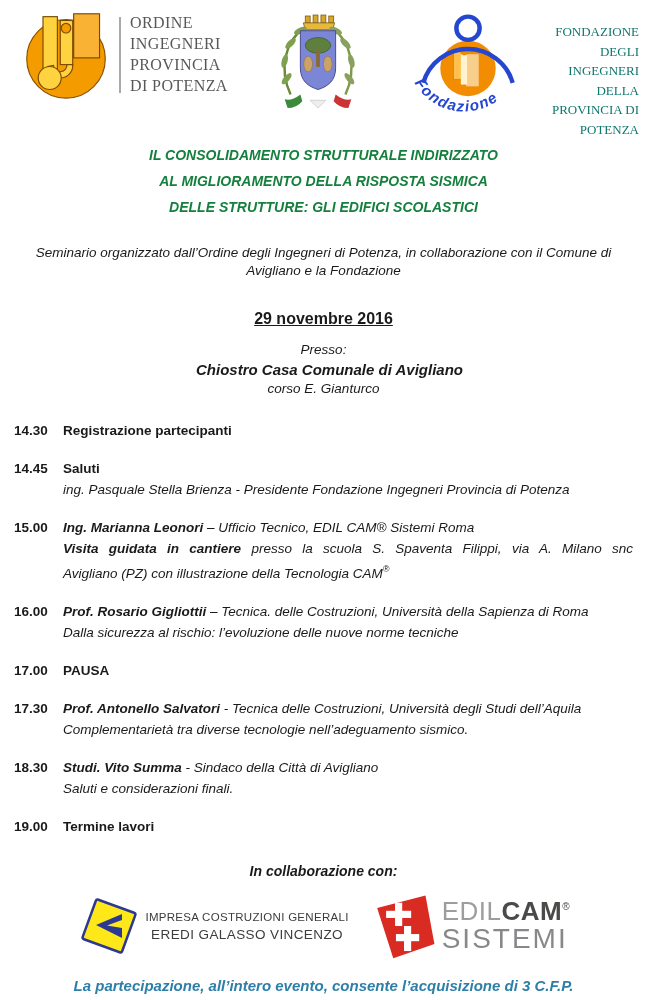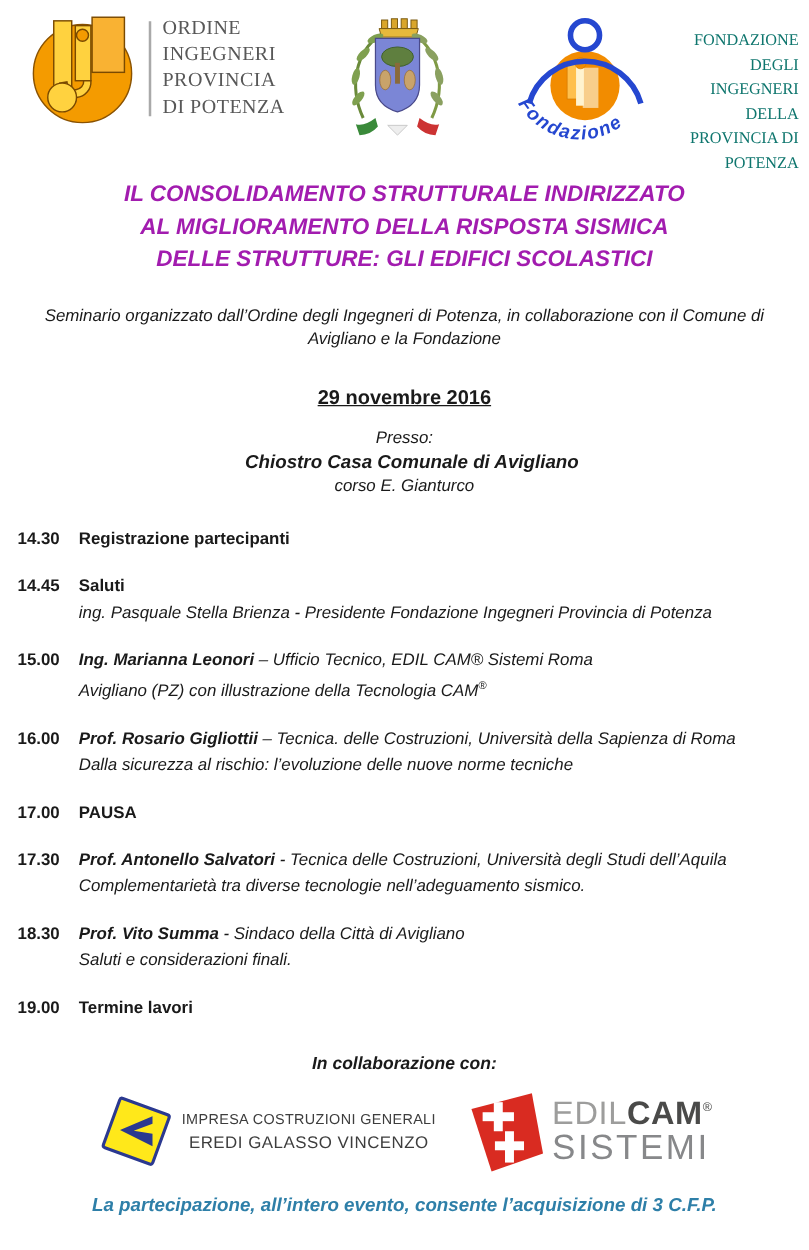--- a/index.html
+++ b/index.html
@@ -11,21 +11,21 @@
   .logos{display:flex;justify-content:space-between;align-items:flex-start;padding:8px 8px 0 20px;height:118px;box-sizing:border-box;}
   .logo-block{display:flex;align-items:center;}
   .ordine-mark{width:92px;height:94px;}
   .vdiv{width:2px;height:76px;background:#a9a9a9;margin:0 9px 0 7px;}
   .ordine-text{font-family:"Liberation Serif", serif;font-size:16px;color:#585858;line-height:1.3;letter-spacing:.4px;}
   .stemma{width:98px;height:110px;margin-top:2px;}
   .fond-block{display:flex;align-items:flex-start;}
   .fond-mark{width:118px;height:112px;}
   .fond-text{font-family:"Liberation Serif", serif;font-size:13px;color:#0f766e;line-height:1.5;text-align:right;margin-top:14px;width:112px;}
   
-  .title{margin-top:24px;text-align:center;font-weight:bold;font-style:italic;font-size:18px;line-height:26px;color:#a21caf;}
+  .title{margin-top:24px;text-align:center;font-weight:bold;font-style:italic;font-size:14px;line-height:26px;color:#15803d;}
   .subtitle{margin-top:24px;text-align:center;font-style:italic;font-size:13.5px;line-height:18px;padding:0 18px;}
   
   .event{text-align:center;margin-top:30px;}
   .date{font-size:16px;font-weight:bold;text-decoration:underline;}
   .presso{font-style:italic;font-size:13.5px;margin-top:14px;}
   .venue{font-weight:bold;font-style:italic;font-size:15px;margin-top:4px;margin-left:12px;}
   .address{font-style:italic;font-size:13.5px;margin-top:3px;}
   
   .schedule{margin-top:24px;padding:0 14px;font-size:13.5px;}
   .srow{display:flex;margin-bottom:17px;}
@@ -167,20 +167,21 @@
       <div class="sbody">
         <div class="line b">Saluti</div>
         <div class="line it">ing. Pasquale Stella Brienza - Presidente Fondazione Ingegneri Provincia di Potenza</div>
       </div>
     </div>
 
     <div class="srow">
       <div class="stime">15.00</div>
       <div class="sbody">
         <div class="line"><span class="bi">Ing. Marianna Leonori</span><span class="it"> – Ufficio Tecnico, EDIL CAM® Sistemi Roma</span></div>
+        <div class="line just"><span class="bi">Visita guidata in cantiere</span><span class="it"> presso la scuola S. Spaventa Filippi, via A. Milano snc</span></div>
         <div class="line"><span class="it">Avigliano (PZ) con illustrazione della Tecnologia CAM</span><sup class="it">®</sup></div>
       </div>
     </div>
 
     <div class="srow">
       <div class="stime">16.00</div>
       <div class="sbody">
         <div class="line"><span class="bi">Prof. Rosario Gigliottii</span><span class="it"> – Tecnica. delle Costruzioni, Università della Sapienza di Roma</span></div>
         <div class="line it">Dalla sicurezza al rischio: l’evoluzione delle nuove norme tecniche</div>
       </div>
@@ -197,21 +198,21 @@
       <div class="stime">17.30</div>
       <div class="sbody">
         <div class="line"><span class="bi">Prof. Antonello Salvatori</span><span class="it"> - Tecnica delle Costruzioni, Università degli Studi dell’Aquila</span></div>
         <div class="line it">Complementarietà tra diverse tecnologie nell’adeguamento sismico.</div>
       </div>
     </div>
 
     <div class="srow">
       <div class="stime">18.30</div>
       <div class="sbody">
-        <div class="line"><span class="bi">Prof. Vito Summa</span><span class="it"> - Sindaco della Città di Avigliano</span></div>
+        <div class="line"><span class="bi">Studi. Vito Summa</span><span class="it"> - Sindaco della Città di Avigliano</span></div>
         <div class="line it">Saluti e considerazioni finali.</div>
       </div>
     </div>
 
     <div class="srow">
       <div class="stime">19.00</div>
       <div class="sbody">
         <div class="line b">Termine lavori</div>
       </div>
     </div>

